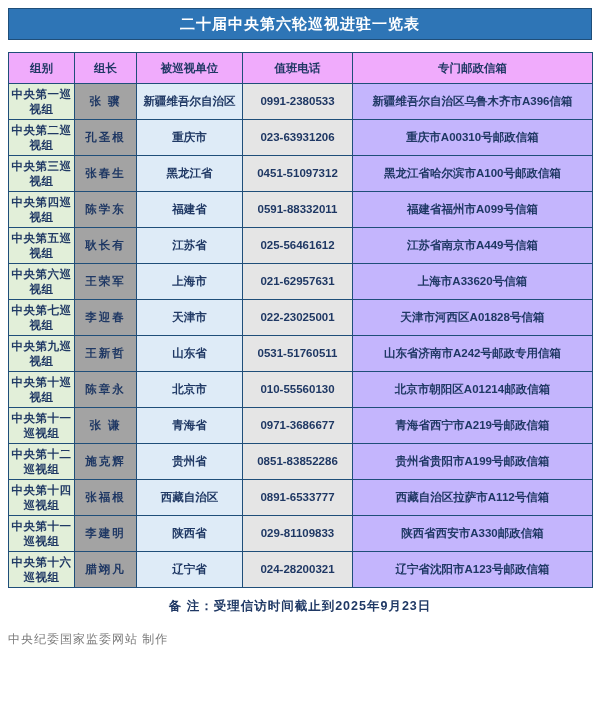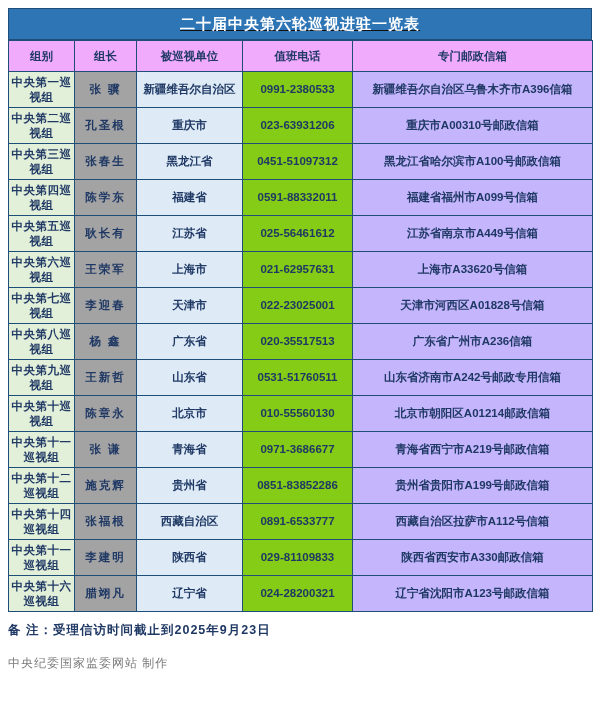--- a/index.html
+++ b/index.html
@@ -16,28 +16,27 @@
   }
   .page {
     width: 600px;
     height: 725px;
     position: relative;
     background: #ffffff;
     box-sizing: border-box;
     padding: 0 8px;
   }
   .title-bar {
-    margin: 8px 0 0 0;
+    margin: 8px 0 12px 0;
     height: 30px;
     background: #2e75b6;
     border: 1px solid #1f4e79;
     display: flex;
     align-items: center;
     justify-content: center;
-    text-decoration: underline;
   }
   .title-bar .title-text {
     color: #ffffff;
     font-size: 15px;
     font-weight: bold;
     letter-spacing: 1px;
   }
   table.main {
     width: 584px;
     border-collapse: collapse;
@@ -78,40 +77,40 @@
     font-size: 12px;
     letter-spacing: 2px;
   }
   td.unit {
     background: #deebf7;
     color: #1f3864;
     font-weight: bold;
     font-size: 12px;
   }
   td.phone {
-    background: #84cc16;
+    background: #e5e5e5;
     color: #1f3864;
     font-weight: bold;
     font-size: 12px;
   }
   td.mail {
     background: #c4b5fd;
     color: #1f3864;
     font-weight: bold;
     font-size: 12px;
   }
   .col-group { width: 66px; }
   .col-leader { width: 62px; }
   .col-unit { width: 106px; }
   .col-phone { width: 110px; }
   .col-mail { width: 240px; }
 
   .remark {
     margin-top: 10px;
-    text-align: left;
+    text-align: center;
     font-size: 12.5px;
     font-weight: bold;
     color: #1f3864;
     letter-spacing: 1px;
   }
   .footer {
     margin-top: 16px;
     text-align: left;
     font-size: 12px;
     color: #7a7a7a;
@@ -188,27 +187,20 @@
         <td class="mail">上海市A33620号信箱</td>
       </tr>
       <tr>
         <td class="group">中央第七巡视组</td>
         <td class="leader">李迎春</td>
         <td class="unit">天津市</td>
         <td class="phone">022-23025001</td>
         <td class="mail">天津市河西区A01828号信箱</td>
       </tr>
       <tr>
-        <td class="group">中央第八巡视组</td>
-        <td class="leader">杨 鑫</td>
-        <td class="unit">广东省</td>
-        <td class="phone">020-35517513</td>
-        <td class="mail">广东省广州市A236信箱</td>
-      </tr>
-      <tr>
         <td class="group">中央第九巡视组</td>
         <td class="leader">王新哲</td>
         <td class="unit">山东省</td>
         <td class="phone">0531-51760511</td>
         <td class="mail">山东省济南市A242号邮政专用信箱</td>
       </tr>
       <tr>
         <td class="group">中央第十巡视组</td>
         <td class="leader">陈章永</td>
         <td class="unit">北京市</td>

